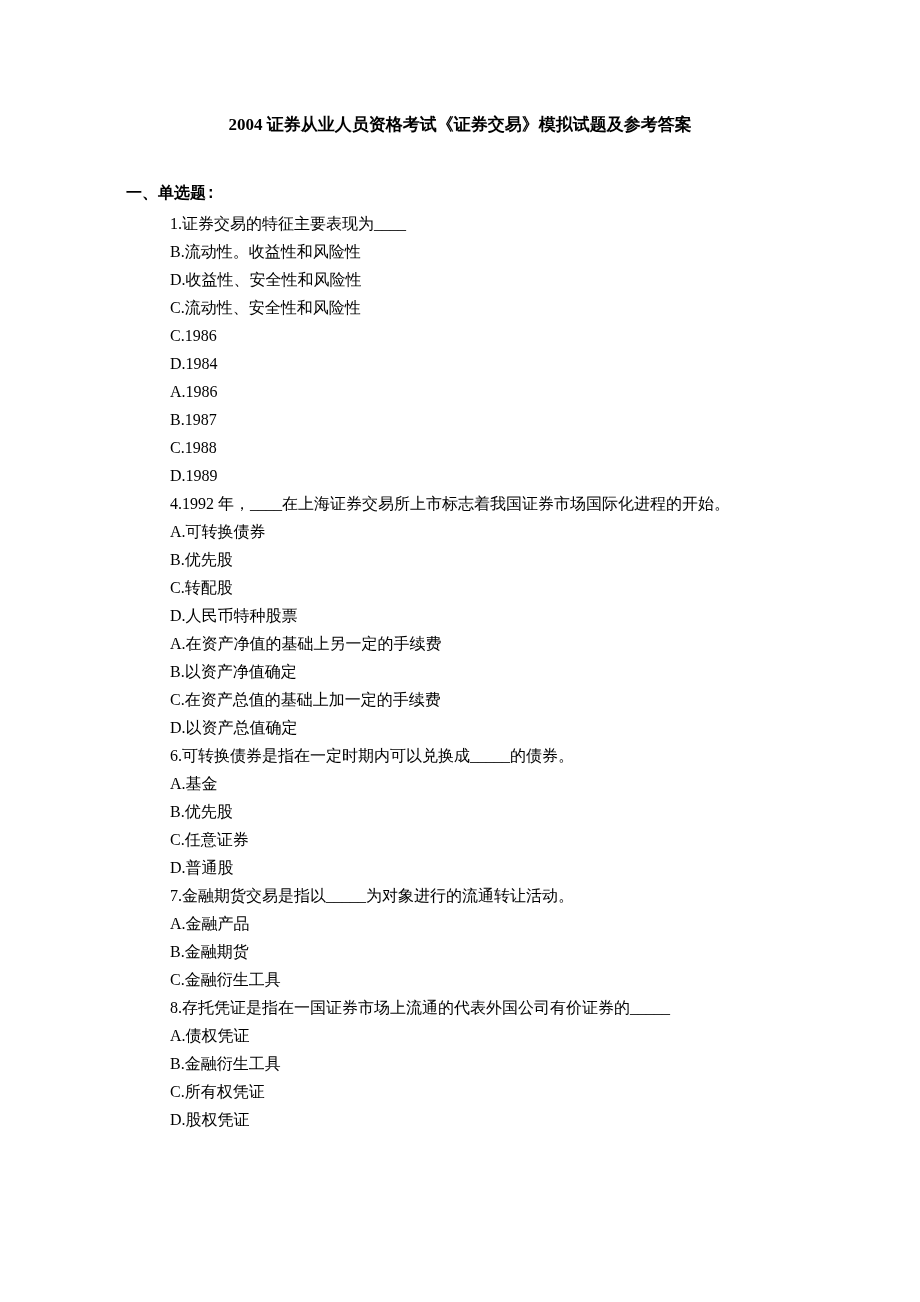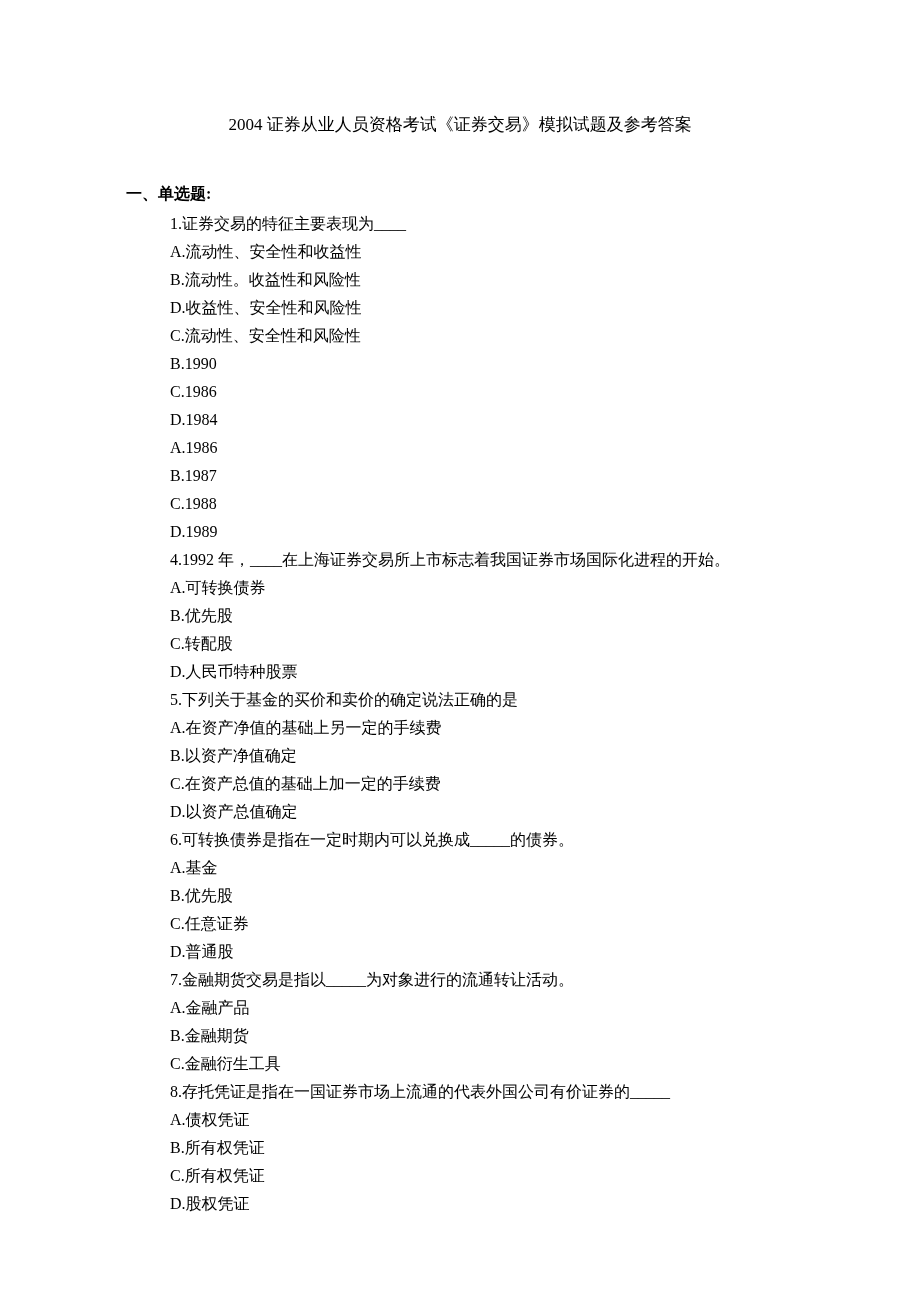--- a/index.html
+++ b/index.html
@@ -8,67 +8,65 @@
       font-size: 16px;
       line-height: 1.75;
       color: #000;
       background: #fff;
       width: 920px;
       min-height: 1302px;
       padding: 110px 130px 100px 130px;
     }
     .title {
       text-align: center;
-      font-weight: normal;
+      font-weight: bold;
       font-size: 17px;
       margin-bottom: 40px;
     }
     .section-header {
       font-weight: bold;
       margin-left: -4px;
       margin-bottom: 2px;
+      font-family: Liberation Mono, monospace;
     }
     .question-block { margin-left: 40px; }
     .line { white-space: pre-wrap; }
   </style>
 </head>
 <body>
 
 <div class="title">2004 证券从业人员资格考试《证券交易》模拟试题及参考答案</div>
 <div class="section-header">一、单选题:</div>
 <div class="question-block" id="qb">
     <div class="line">1.证券交易的特征主要表现为____</div>
-    <div class="line">A.流动性、安全性和收益性</div>
     <div class="line">B.流动性。收益性和风险性</div>
     <div class="line">D.收益性、安全性和风险性</div>
     <div class="line">C.流动性、安全性和风险性</div>
-    <div class="line">B.1990</div>
     <div class="line">C.1986</div>
     <div class="line">D.1984</div>
     <div class="line">A.1986</div>
     <div class="line">B.1987</div>
     <div class="line">C.1988</div>
     <div class="line">D.1989</div>
     <div class="line">4.1992 年，____在上海证券交易所上市标志着我国证券市场国际化进程的开始。</div>
     <div class="line">A.可转换债券</div>
     <div class="line">B.优先股</div>
     <div class="line">C.转配股</div>
     <div class="line">D.人民币特种股票</div>
-    <div class="line">5.下列关于基金的买价和卖价的确定说法正确的是</div>
     <div class="line">A.在资产净值的基础上另一定的手续费</div>
     <div class="line">B.以资产净值确定</div>
     <div class="line">C.在资产总值的基础上加一定的手续费</div>
     <div class="line">D.以资产总值确定</div>
     <div class="line">6.可转换债券是指在一定时期内可以兑换成_____的债券。</div>
     <div class="line">A.基金</div>
     <div class="line">B.优先股</div>
     <div class="line">C.任意证券</div>
     <div class="line">D.普通股</div>
     <div class="line">7.金融期货交易是指以_____为对象进行的流通转让活动。</div>
     <div class="line">A.金融产品</div>
     <div class="line">B.金融期货</div>
     <div class="line">C.金融衍生工具</div>
     <div class="line">8.存托凭证是指在一国证券市场上流通的代表外国公司有价证券的_____</div>
     <div class="line">A.债权凭证</div>
-    <div class="line">B.所有权凭证</div>
+    <div class="line">B.金融衍生工具</div>
     <div class="line">C.所有权凭证</div>
     <div class="line">D.股权凭证</div>
   </div>
 
 </body></html>

